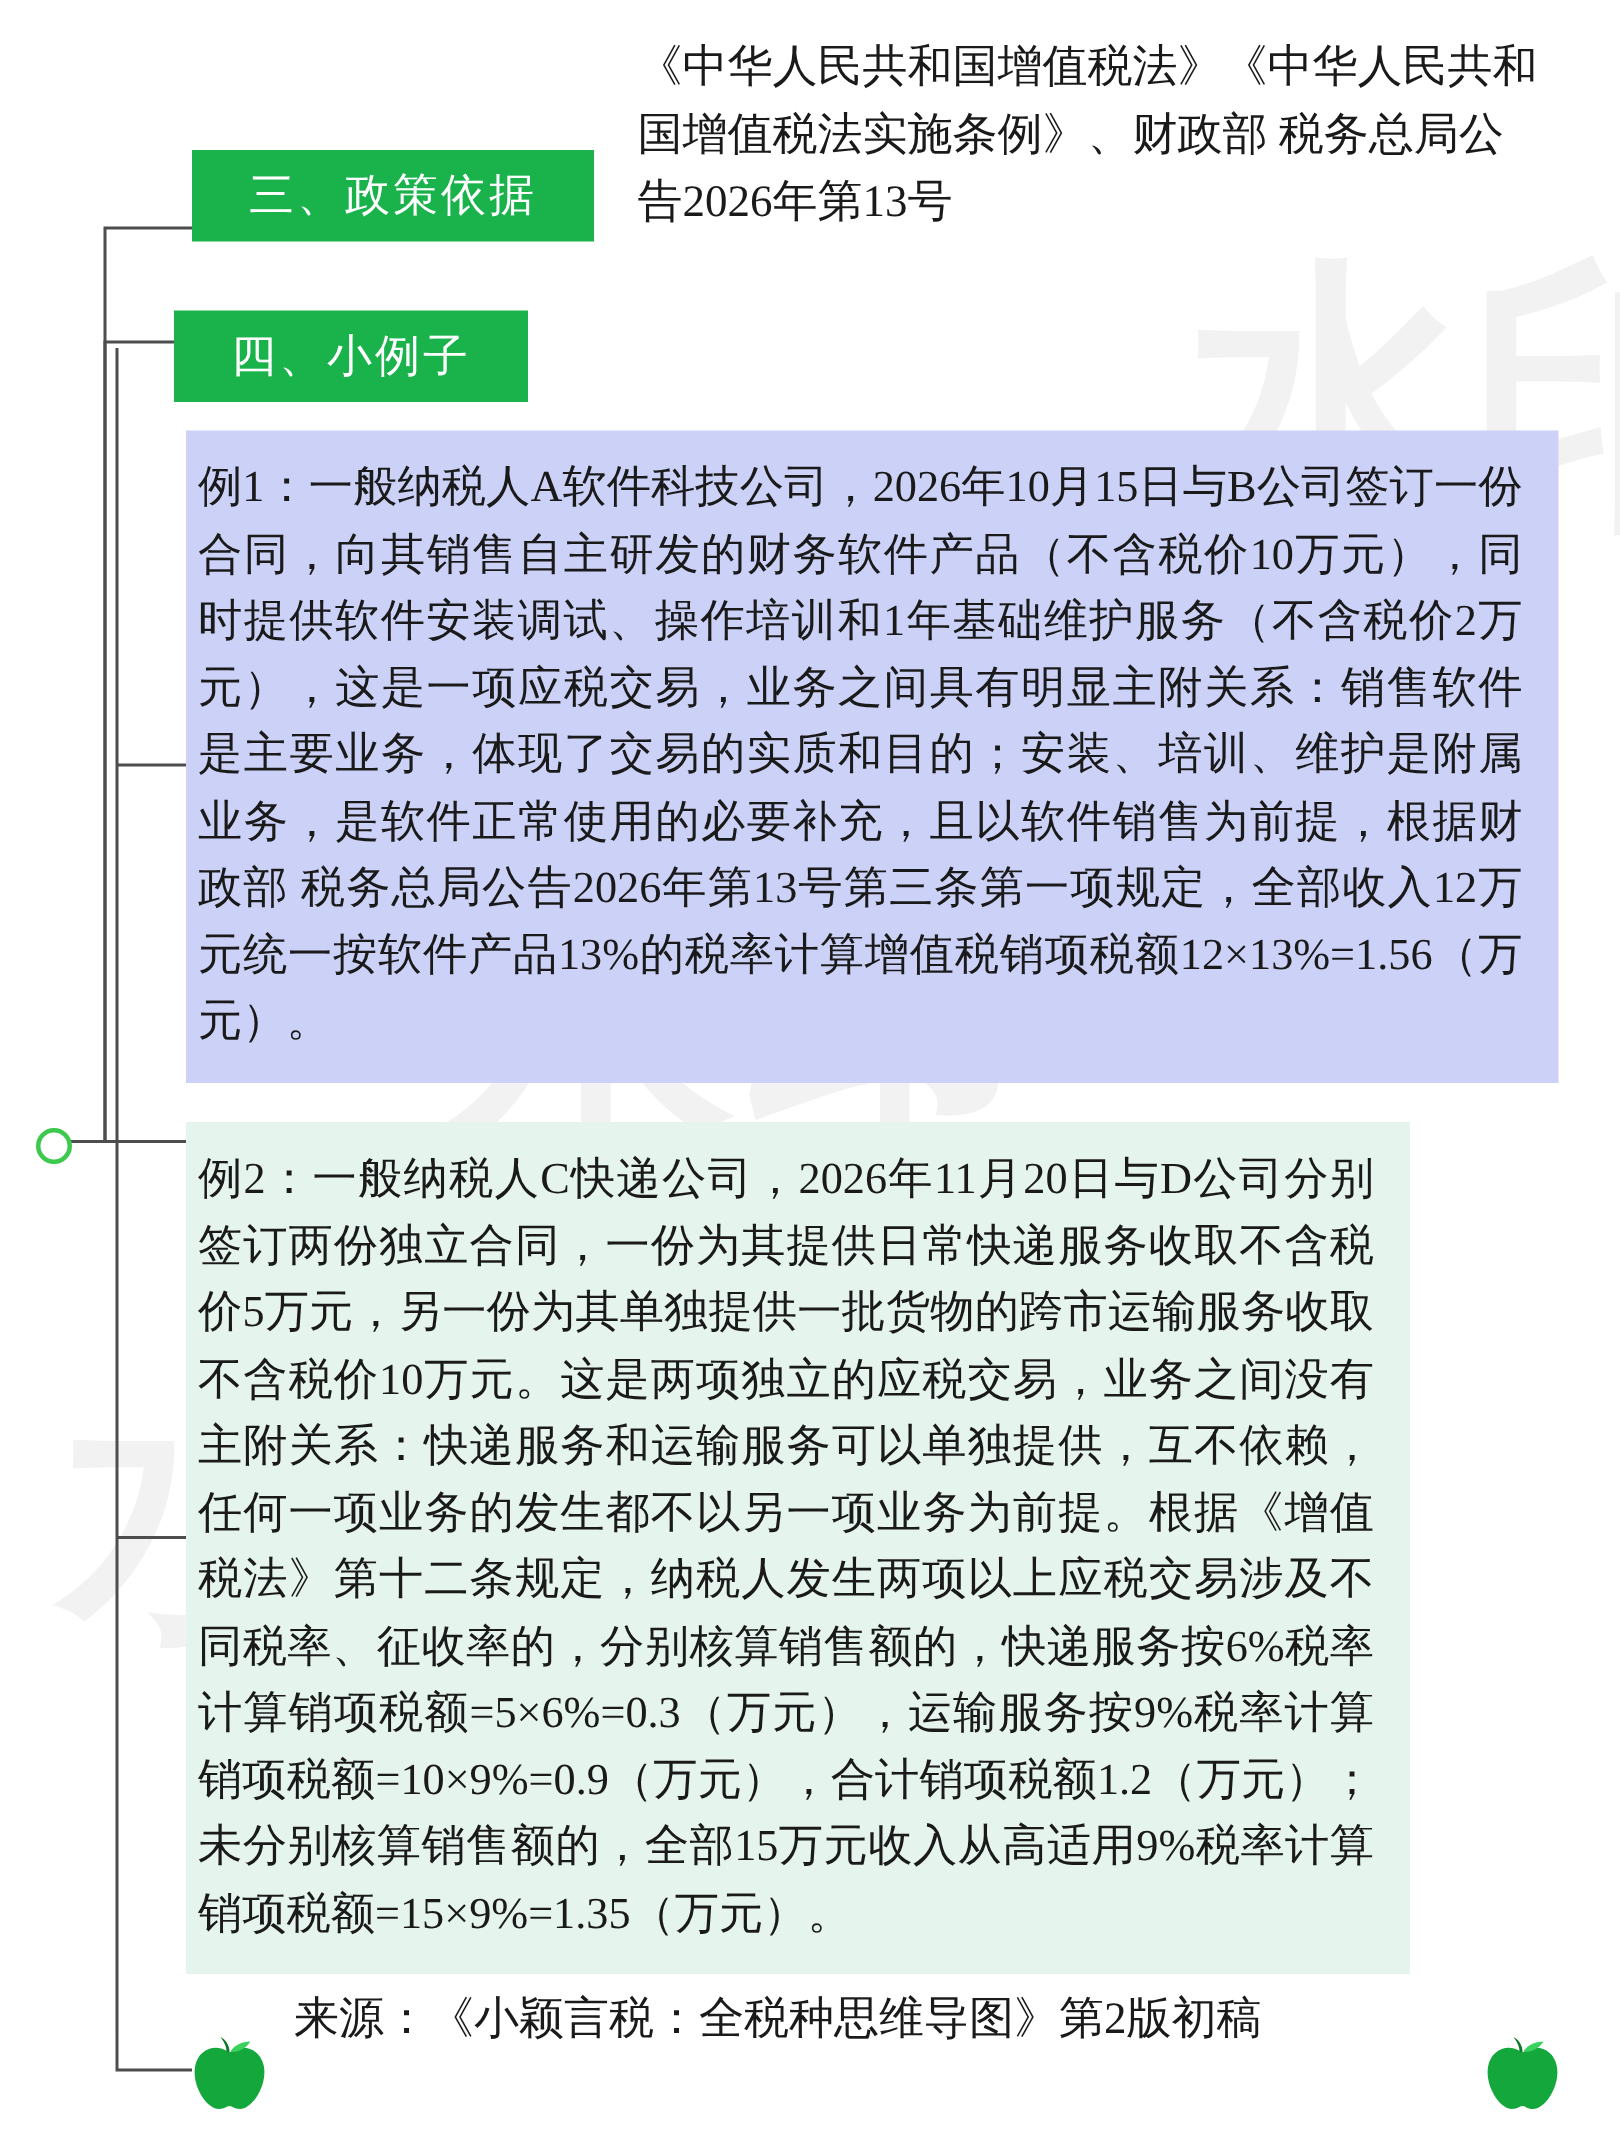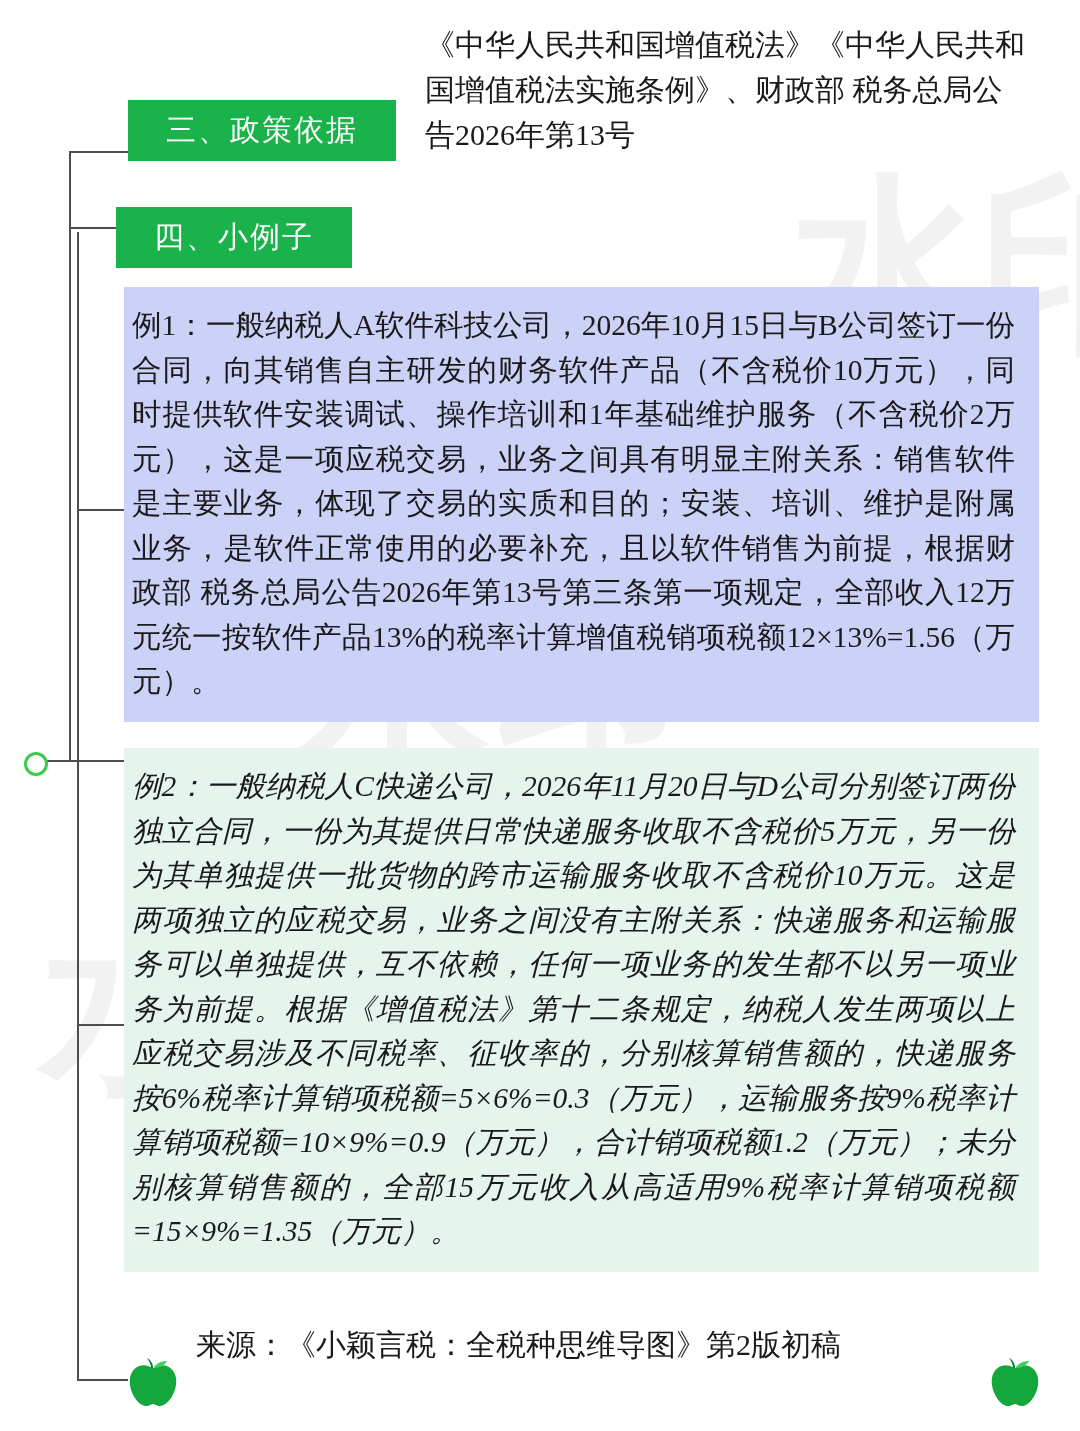--- a/index.html
+++ b/index.html
@@ -98,23 +98,22 @@
   }
   #card-ex1 {
     left: 124px;
     top: 287px;
     width: 915px;
     background: #ccd2f7;
   }
   #card-ex2 {
     left: 124px;
     top: 748px;
-    width: 915px;
+    width: 816px;
     background: #e6f4ee;
-    font-style: italic;
   }
 
   
   .source {
     position: absolute;
     left: 196px;
     top: 1325px;
     font-size: 30px;
     z-index: 3;
     white-space: nowrap;

